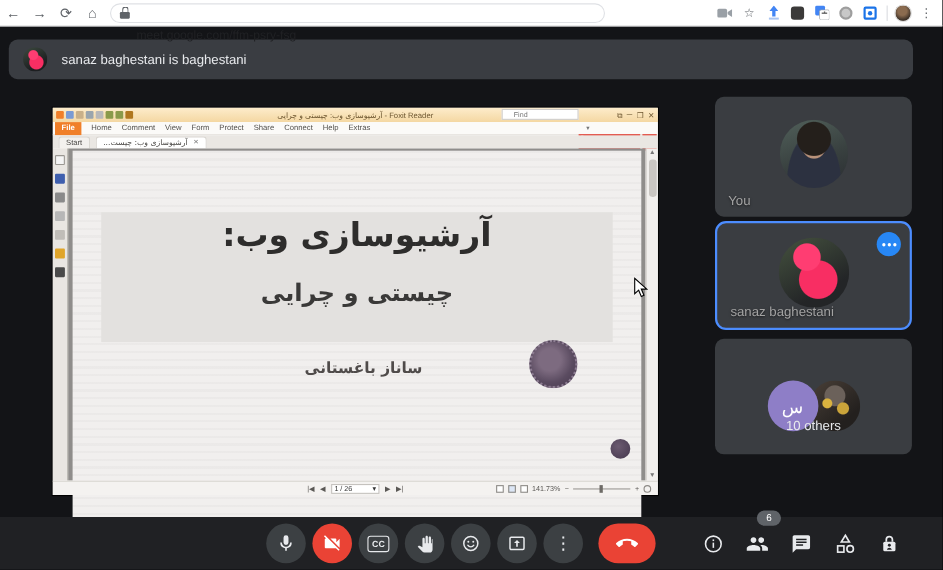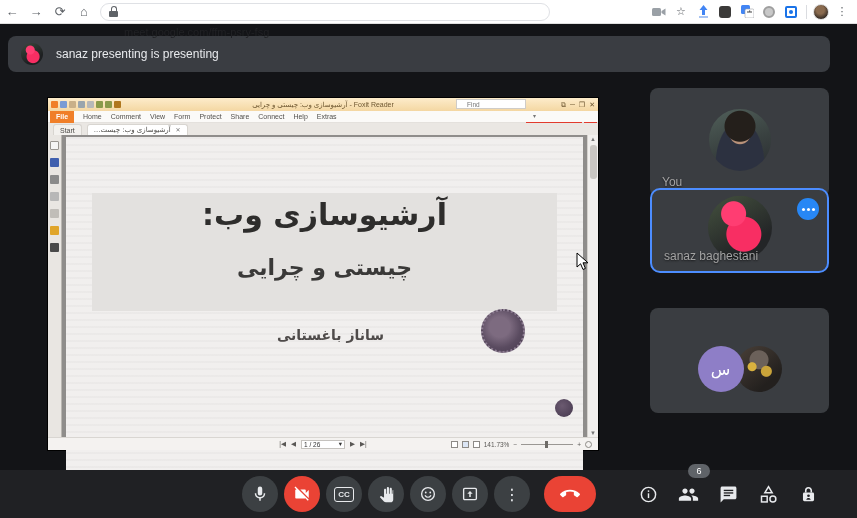--- a/index.html
+++ b/index.html
@@ -171,21 +171,21 @@
       <span class="vdiv"></span>
       <span class="chrome-avatar"></span>
       <span class="extbox" style="color:#5f6368;">⋮</span>
     </div>
   </div>
 
   <div class="meet">
 
     <div class="banner">
       <span class="pink-avatar"></span>
-      <span class="banner-text">sanaz presenting is presenting</span>
+      <span class="banner-text">sanaz baghestani is baghestani</span>
     </div>
 
     <div class="foxit">
 
       <div class="f-title">
         <div class="qat">
           <span style="background:#f07f29;"></span>
           <span style="background:#7a9bd4;"></span>
           <span style="background:#c9b089;"></span>
           <span style="background:#9aa5ad;"></span>
@@ -281,35 +281,36 @@
           <span class="zoom-circle"></span>
         </div>
       </div>
     </div>
 
     <div class="tile" style="top:64px; height:109px;">
       <span class="tile-avatar av-you"></span>
       <span class="tile-label">You</span>
     </div>
 
-    <div class="tile speaking" style="top:164px; height:85px;padding-left:11px;">
+    <div class="tile speaking" style="top:177px; height:99px;padding-left:11px;">
       <span class="tile-avatar av-sanaz"></span>
       <span class="dots-badge">
           <i></i>
           <i></i>
           <i></i>
         </span>
       <span class="tile-label">sanaz baghestani</span>
     </div>
 
     <div class="tile" style="top:284px; height:105px;">
       <div class="others-avatars">
         <span class="av-letter">س</span>
         <span class="av-photo2"></span>
       </div>
+      <span class="others-label">10 others</span>
     </div>
 
     <div class="bottombar">
 
       <div class="ctrls">
         <div class="cbtn">
           <svg width="18" height="18" viewBox="0 0 24 24">
               <path fill="#e8eaed" d="M12 14a3 3 0 0 0 3-3V5a3 3 0 0 0-6 0v6a3 3 0 0 0 3 3zm5-3a5 5 0 0 1-10 0H5a7 7 0 0 0 6 6.92V21h2v-3.08A7 7 0 0 0 19 11h-2z"></path>
             </svg>
         </div>

